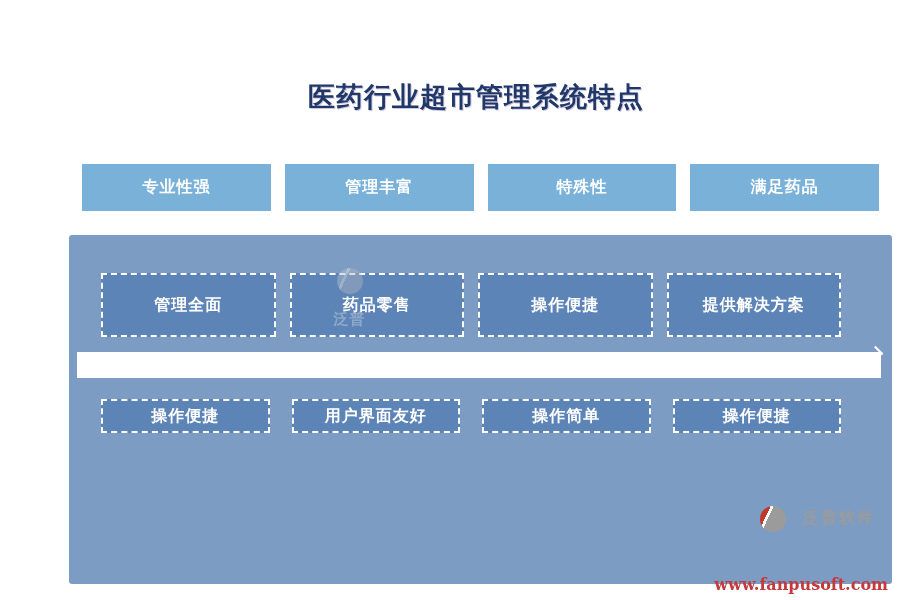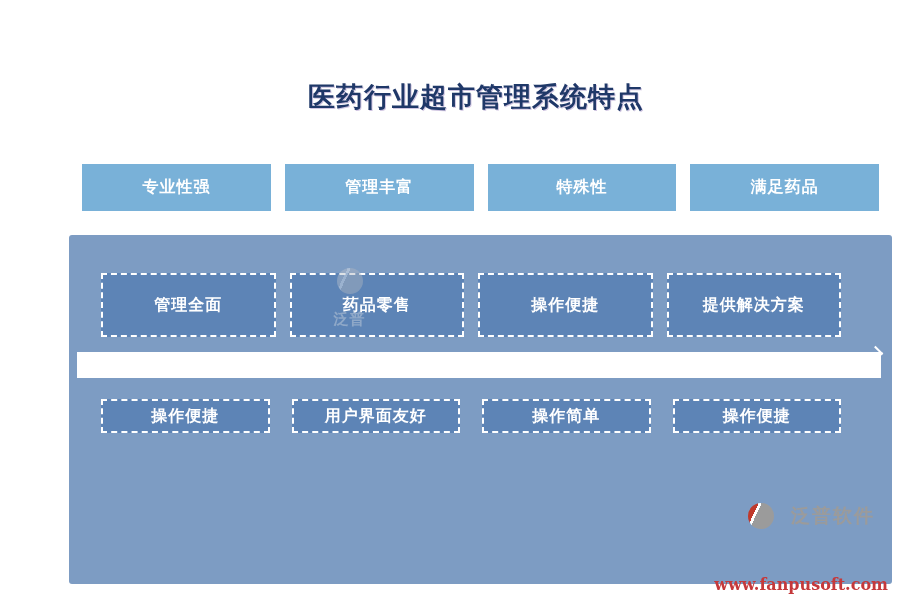--- a/index.html
+++ b/index.html
@@ -45,21 +45,21 @@
            background:#ffffff; }
   .arrow::after { content:""; position:absolute; right:0; top:-4px;
            width:9px; height:9px; border-top:2px solid #ffffff;
            border-right:2px solid #ffffff; transform:rotate(45deg); }
 
   
   .logo { position:absolute; right:12px; bottom:6px; text-align:right; }
   .logo-top { display:flex; align-items:center; justify-content:flex-end; gap:4px; }
   .logo-icon { width:24px; height:24px; border-radius:50%;
         background:linear-gradient(115deg,#c0392b 0 28%,#ffffff 28% 36%,#9b9b9b 36% 100%); }
-  .logo-name { font-size:19px; font-weight:bold; color:#9b9b9b; letter-spacing:2px; }
+  .logo-name { font-size:16px; font-weight:bold; color:#9b9b9b; letter-spacing:2px; }
   .logo-url { font-size:16px; font-weight:bold; color:#c5393b; margin-top:7px;
               font-family:"DejaVu Serif","Liberation Serif",serif; }
 </style>
 </head>
 <body>
 
 <div class="stage">
 
   <div class="title">医药行业超市管理系统特点</div>
 

